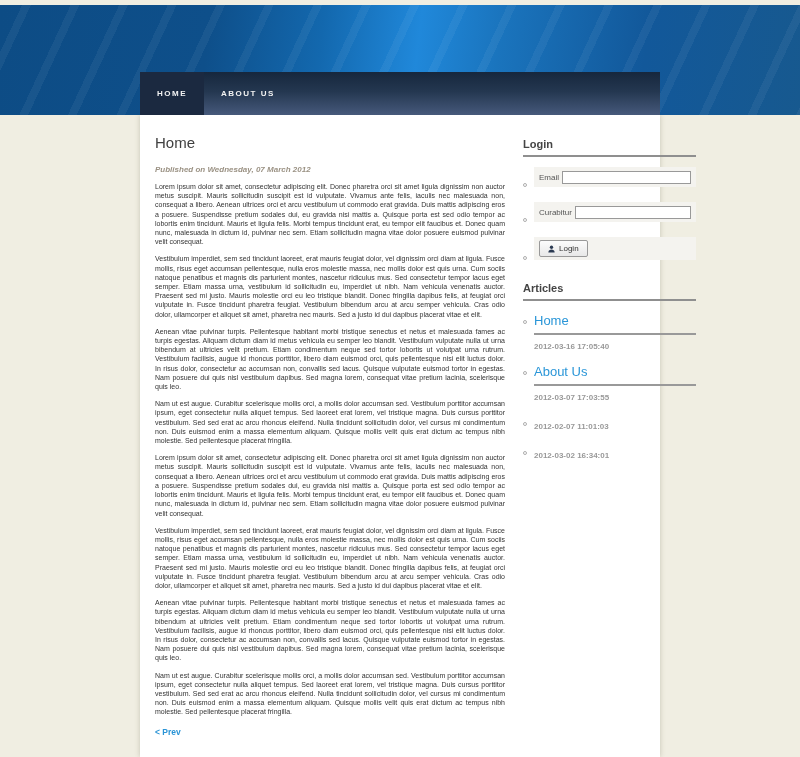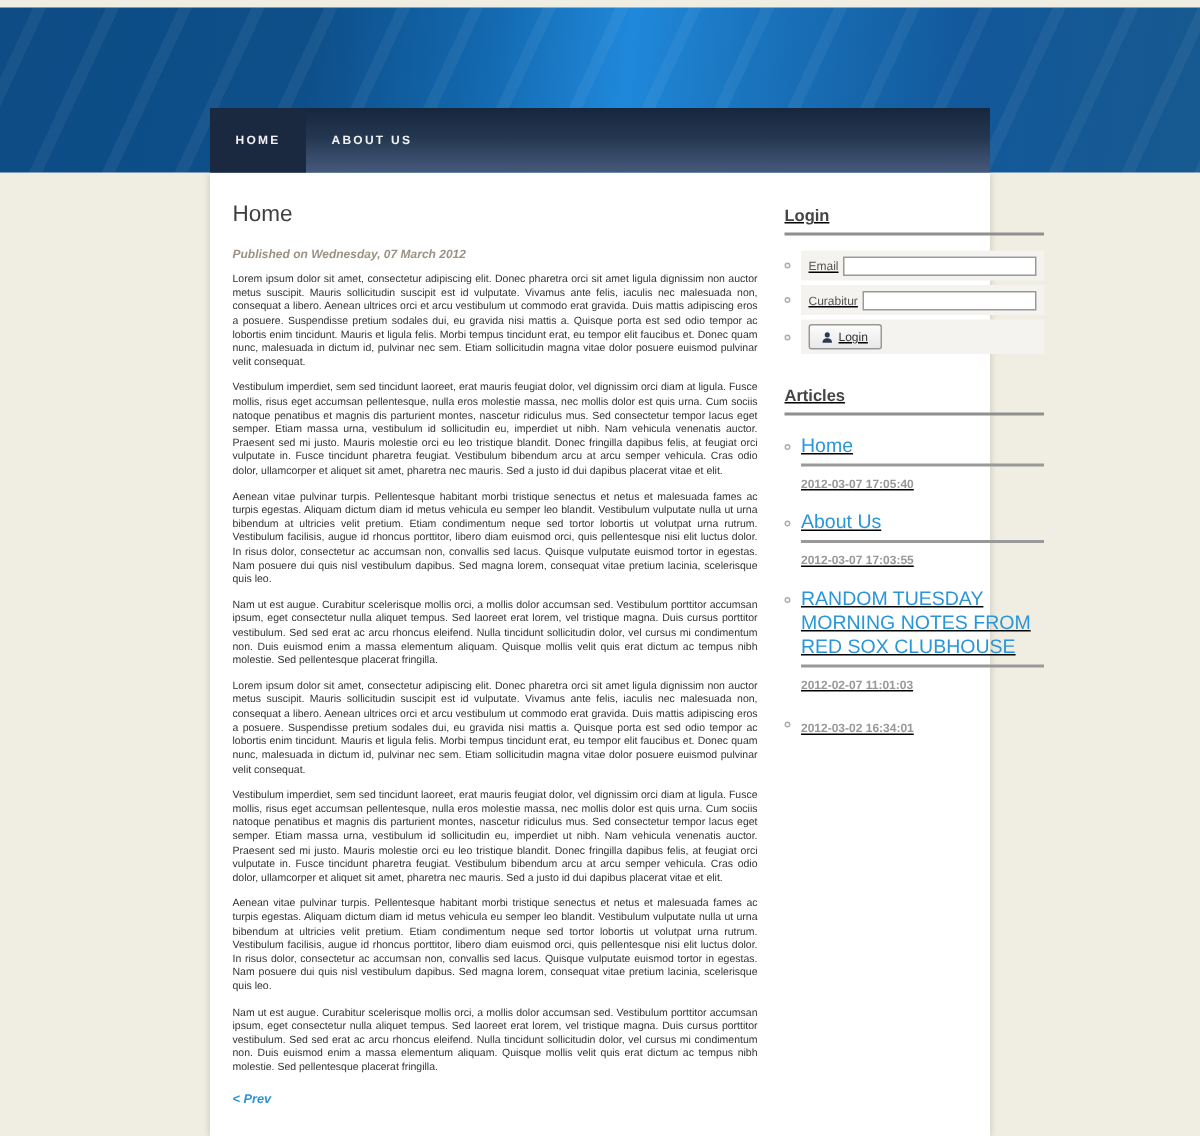--- a/index.html
+++ b/index.html
@@ -67,34 +67,33 @@
     color:#333333;
     text-align:justify;
   }
   .prev-link {
     display:inline-block;
     margin-top:10px;
     font-size:8.5px; font-weight:bold;
     color:#2a94d6;
     text-decoration:none;
     cursor:pointer;
-    font-style:italic;
-  }
-
-  
-  .sidebar { flex:1; margin-left:18px;text-decoration:underline; }
+  }
+
+  
+  .sidebar { flex:1; margin-left:18px; }
   .side-heading {
     margin-top:23px;
     font-size:11px; font-weight:bold;
     color:#454545;
     padding-bottom:5px;
     border-bottom:2px solid #8f8f8f;
   }
   .login-list { margin-top:10px; }
-  .side-row { display:flex; align-items:center; margin-bottom:3px; }
+  .side-row { display:flex; align-items:flex-end; margin-bottom:15px; }
   .bullet {
     width:4px; height:4px;
     border:1px solid #aeaeae; border-radius:50%;
     background:#fff;
     flex:0 0 auto;
     margin-right:7px;
   }
   .row-box {
     flex:1;
     background:#f4f3ef;
@@ -227,36 +226,35 @@
       </div>
 
       <h3 class="side-heading articles-heading">Articles</h3>
 
       <div class="articles-list">
 
         <div class="article-item">
           <span class="bullet"></span>
           <div class="item-body">
             <a class="item-title">Home</a>
-            <span class="item-ts">2012-03-07 17:05:40</span>
+            <span class="item-ts">2012-03-16 17:05:40</span>
           </div>
         </div>
 
         <div class="article-item">
           <span class="bullet"></span>
           <div class="item-body">
             <a class="item-title">About Us</a>
             <span class="item-ts">2012-03-07 17:03:55</span>
           </div>
         </div>
 
         <div class="article-item">
           <span class="bullet"></span>
           <div class="item-body">
-            <a class="item-title">RANDOM TUESDAY MORNING NOTES FROM RED SOX CLUBHOUSE</a>
             <span class="item-ts">2012-02-07 11:01:03</span>
           </div>
         </div>
 
 
         <div class="article-item">
           <span class="bullet"></span>
           <div class="item-body">
             <span class="item-ts">2012-03-02 16:34:01</span>
           </div>

